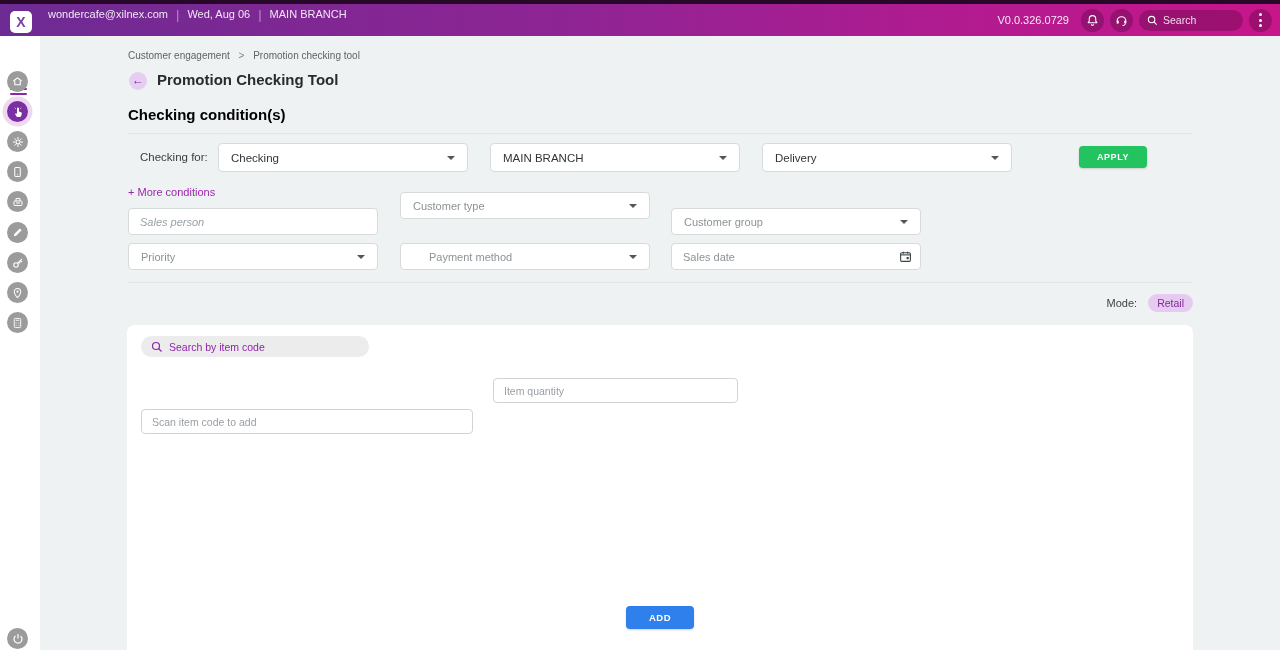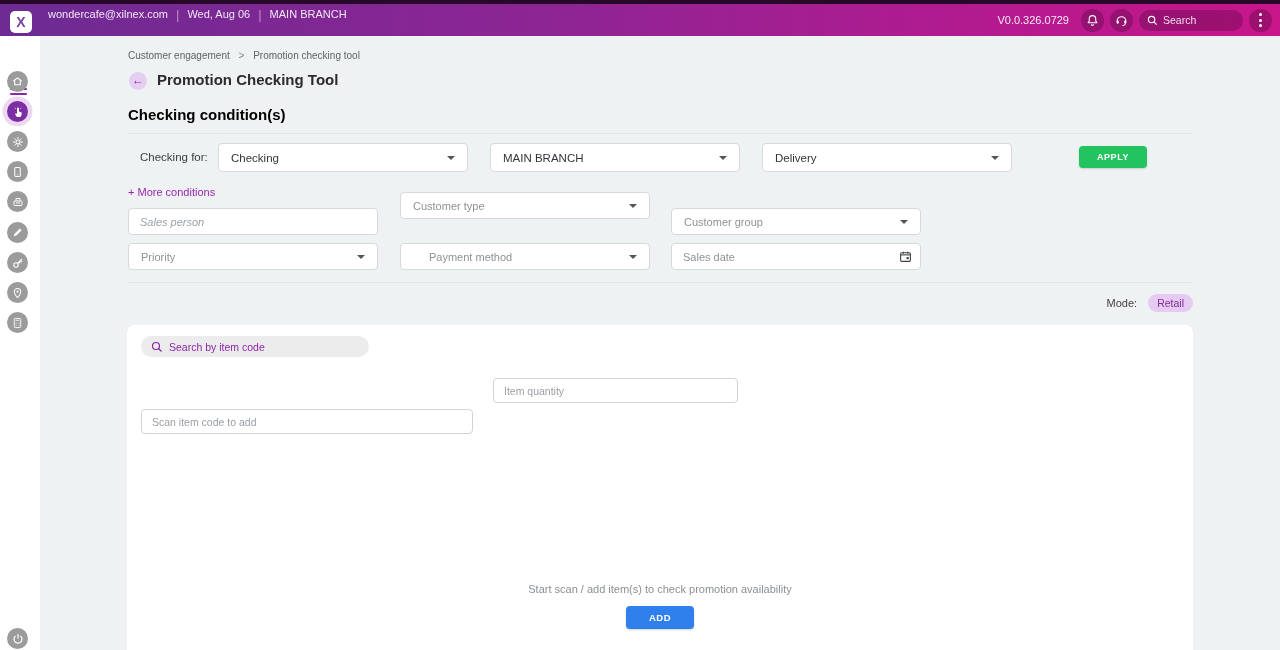--- a/index.html
+++ b/index.html
@@ -284,18 +284,17 @@
     <div class="card">
       <div class="item-search">
         <svg width="12" height="12" viewBox="0 0 24 24">
           <circle cx="10" cy="10" r="7" fill="none" stroke="#8e24aa" stroke-width="2.4"></circle>
           <line x1="15" y1="15" x2="21" y2="21" stroke="#8e24aa" stroke-width="2.4"></line>
         </svg>
         <span>Search by item code</span>
       </div>
       <input class="scan-input" placeholder="Scan item code to add" style="">
       <input class="qty-input" placeholder="Item quantity" style="">
-      <div class="empty-text">Start scan / add item(s) to check promotion availability</div>
       <button class="add-btn">ADD</button>
     </div>
 
   </div>
 </div>
 
 </body></html>

